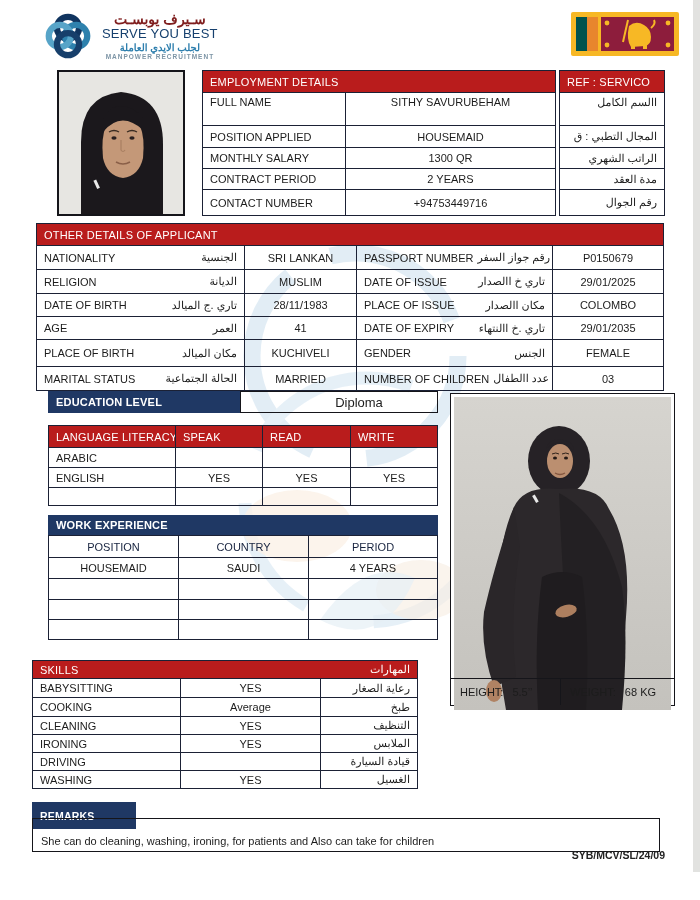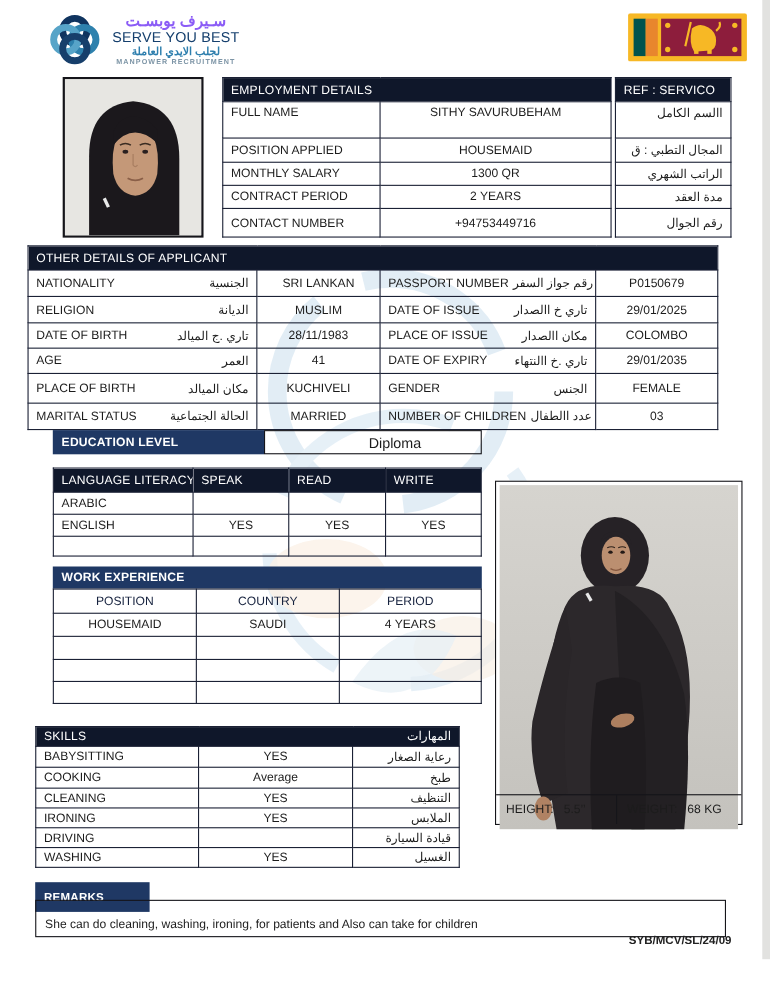--- a/index.html
+++ b/index.html
@@ -8,46 +8,46 @@
     font-family:"Liberation Sans", sans-serif;color:#1c1c1c;
   }
   .abs{position:absolute;}
   
   table.doc{border-collapse:collapse;table-layout:fixed;position:absolute;background:transparent;}
   table.doc td, table.doc th{
     border:1px solid #1b2135;padding:0 7px;font-size:11px;vertical-align:middle;
     overflow:hidden;white-space:nowrap;font-weight:400;
   }
   th.navy, td.navy{
-    background:#0f172a;color:#ffffff;font-weight:700;text-align:left;letter-spacing:.2px;
+    background:#b91c1c;color:#ffffff;font-weight:700;text-align:left;letter-spacing:.2px;
   }
   .val{text-align:center;}
   .arc{text-align:right;direction:rtl;}
   .vtop{vertical-align:top !important;padding-top:3px !important;}
   .lblflex{display:flex;justify-content:space-between;align-items:center;gap:4px;}
   .lblflex .ar{direction:rtl;}
   tr.h22{height:22px;} tr.h33{height:33px;} tr.h21{height:21px;} tr.h26{height:26px;}
   tr.h23{height:23px;} tr.h24{height:24px;} tr.h27{height:27px;} tr.h20{height:20px;}
   tr.h18{height:18px;} tr.h19{height:19px;}
   .centerhead{text-align:center;color:#17233f;}
   
   .navy-bar{
     position:absolute;background:#1f3864;color:#fff;font-size:11px;font-weight:700;
     display:flex;align-items:center;padding:0 8px;letter-spacing:.2px;box-sizing:border-box;
   }
   
   .logo{left:42px;top:10px;display:flex;gap:8px;align-items:center;}
   .logo-text{display:flex;flex-direction:column;align-items:center;line-height:1.12;}
-  .logo-ar{font-size:14px;font-weight:700;color:#8b5cf6;direction:rtl;}
+  .logo-ar{font-size:14px;font-weight:700;color:#7f1d1d;direction:rtl;}
   .logo-en{font-size:13px;font-weight:400;color:#16406e;letter-spacing:.2px;}
   .logo-ar2{font-size:10px;font-weight:700;color:#2e7fae;direction:rtl;}
   .logo-sub{font-size:6.5px;font-weight:700;color:#7d95a6;letter-spacing:1px;}
   
   .photo1{left:57px;top:70px;width:128px;height:146px;border:2px solid #15151a;box-sizing:border-box;background:#eceae6;}
-  .photo-panel{left:450px;top:393px;width:225px;height:313px;border:1px solid #15151a;box-sizing:border-box;background:#ffffff;margin-top:44px;}
+  .photo-panel{left:450px;top:393px;width:225px;height:313px;border:1px solid #15151a;box-sizing:border-box;background:#ffffff;}
   .photo2{position:absolute;left:3px;top:3px;width:217px;height:313px;}
   .hw-row{position:absolute;left:0px;bottom:0px;width:223px;height:26px;border-top:1px solid #15151a;display:flex;}
   .hw-cell{height:100%;display:flex;align-items:center;padding-left:9px;font-size:11px;gap:9px;box-sizing:border-box;}
   .hw-cell.first{width:110px;border-right:1px solid #15151a;}
   .hw-cell.second{flex:1;}
   
   .edu-value{
     position:absolute;left:240px;top:391px;width:198px;height:22px;border:1px solid #15151a;
     box-sizing:border-box;display:flex;align-items:center;justify-content:center;font-size:13px;padding-left:40px;
   }
@@ -180,21 +180,21 @@
       </tr>
   <tr class="h21">
         <td class="arc">مدة العقد</td>
       </tr>
   <tr class="h26">
         <td class="arc">رقم الجوال</td>
       </tr>
 </tbody>
   </table>
 
-<table class="doc z1" style="left:25px;top:223px;width:628px">
+<table class="doc z1" style="left:36px;top:223px;width:628px">
   <colgroup>
       <col style="width:208px">
       <col style="width:112px">
       <col style="width:196px">
       <col>
     </colgroup>
   <tbody>
       <tr class="h22">
         <th class="navy" colspan="4">OTHER DETAILS OF APPLICANT</th>
       </tr>

